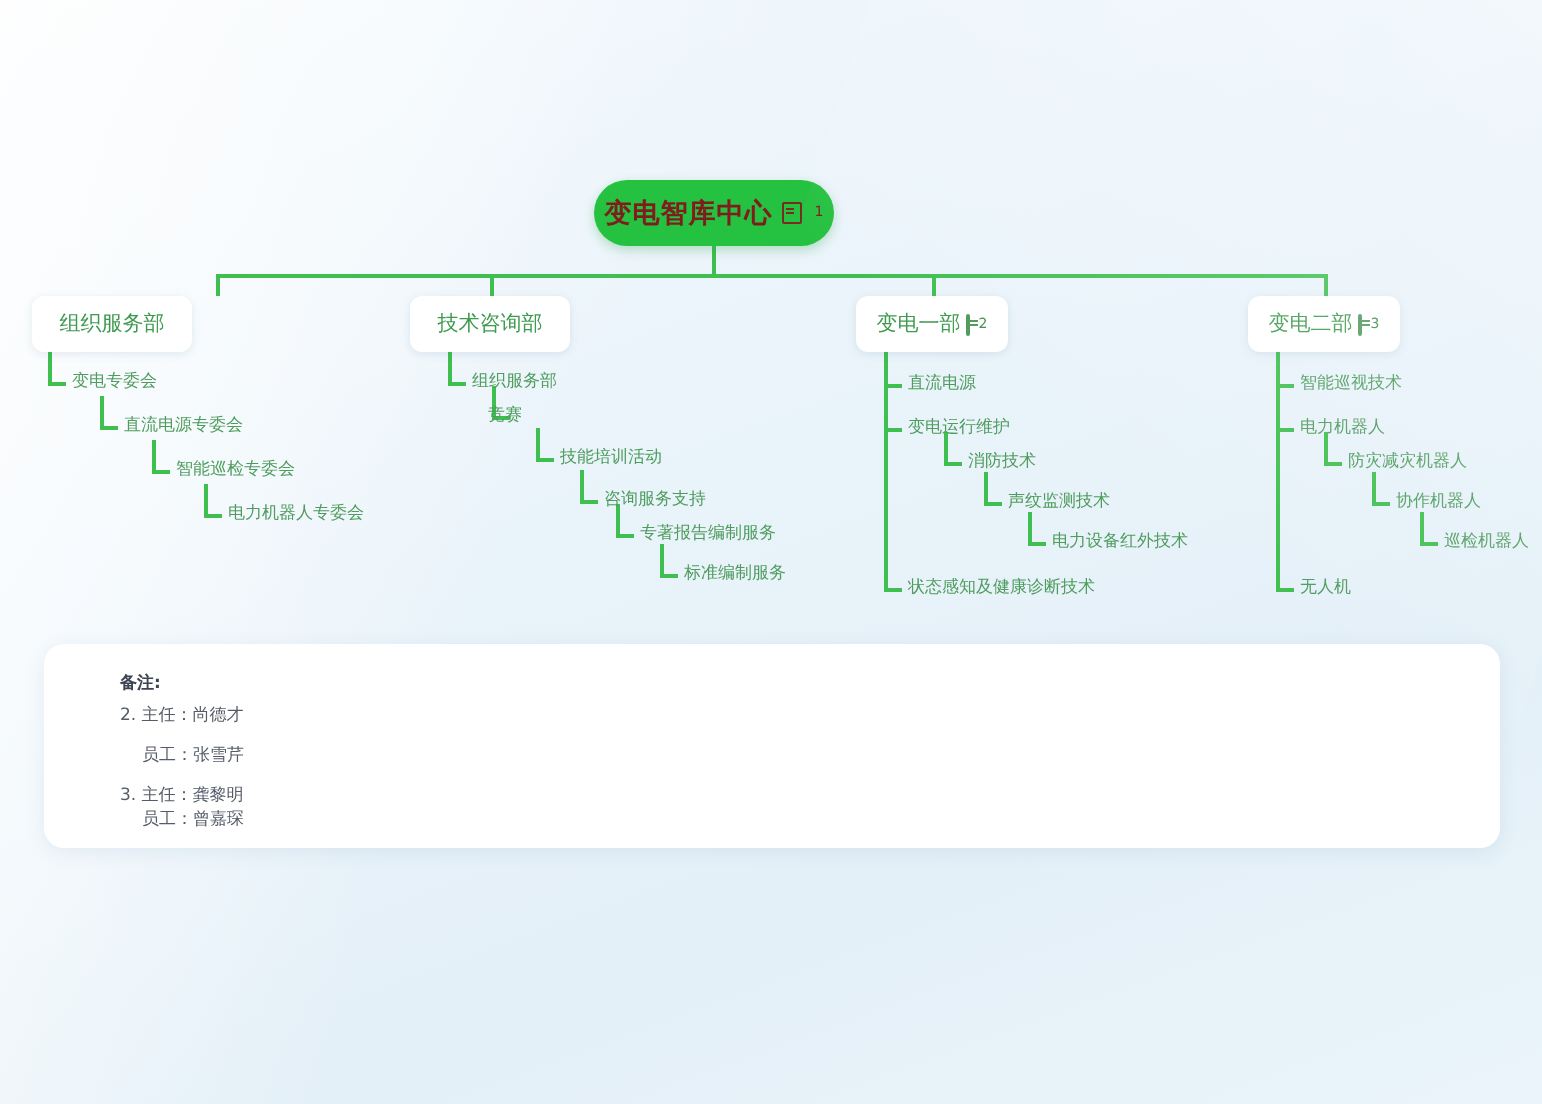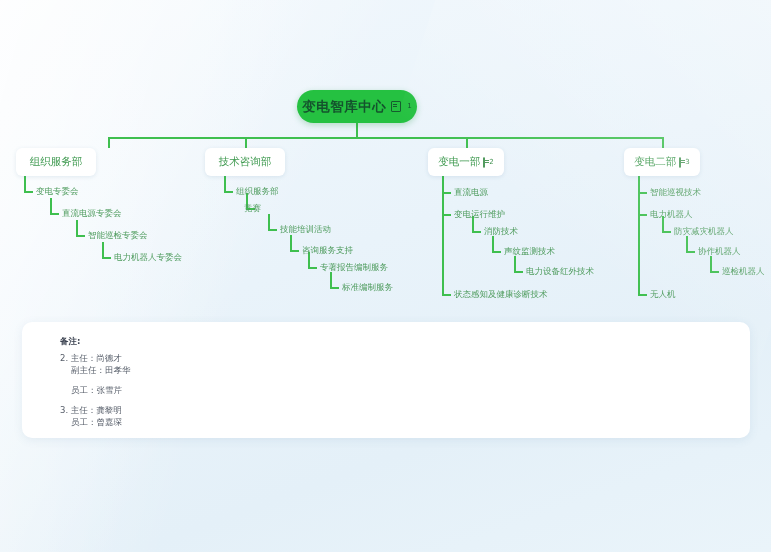--- a/index.html
+++ b/index.html
@@ -60,21 +60,21 @@
     top: 90px;
     width: 120px;
     height: 33px;
     border-radius: 17px;
     background: #25c141;
     box-shadow: 0 2px 6px rgba(30,150,60,0.28);
     display: flex;
     align-items: center;
     justify-content: center;
     gap: 5px;
-    color: #14532d;
+    color: #7f1d1d;
   }
   .root-label {
     font-size: 13.5px;
     font-weight: bold;
     letter-spacing: 0.5px;
     white-space: nowrap;
   }
   .note-icon {
     display: inline-block;
     width: 8px;
@@ -128,21 +128,21 @@
     white-space: nowrap;
     line-height: 11px;
   }
 
   
   .notes-card {
     position: absolute;
     left: 22px;
     top: 322px;
     width: 728px;
-    height: 116px;
+    height: 102px;
     background: #ffffff;
     border-radius: 10px;
     box-shadow: 0 2px 10px rgba(70,120,160,0.10);
     box-sizing: border-box;
     padding: 14px 0 0 38px;
   }
   .notes-title {
     font-size: 8.5px;
     font-weight: bold;
     color: #3d4452;
@@ -286,21 +286,20 @@
   <div class="leaf" style="left:674px; top:226px;">防灾减灾机器人</div>
   <div class="leaf" style="left:698px; top:246px;">协作机器人</div>
   <div class="leaf" style="left:722px; top:266px;">巡检机器人</div>
   <div class="leaf" style="left:650px; top:289px;">无人机</div>
 
   <div class="notes-card">
     <div class="notes-title">备注:</div>
 
     <div class="note-group">
       <div class="note-line">2. 主任：尚德才</div>
-      <div class="note-line indent">副主任：田孝华</div>
     </div>
 
     <div class="note-group">
       <div class="note-line indent">员工：张雪芹</div>
     </div>
 
     <div class="note-group">
       <div class="note-line">3. 主任：龚黎明</div>
       <div class="note-line indent">员工：曾嘉琛</div>
     </div>

